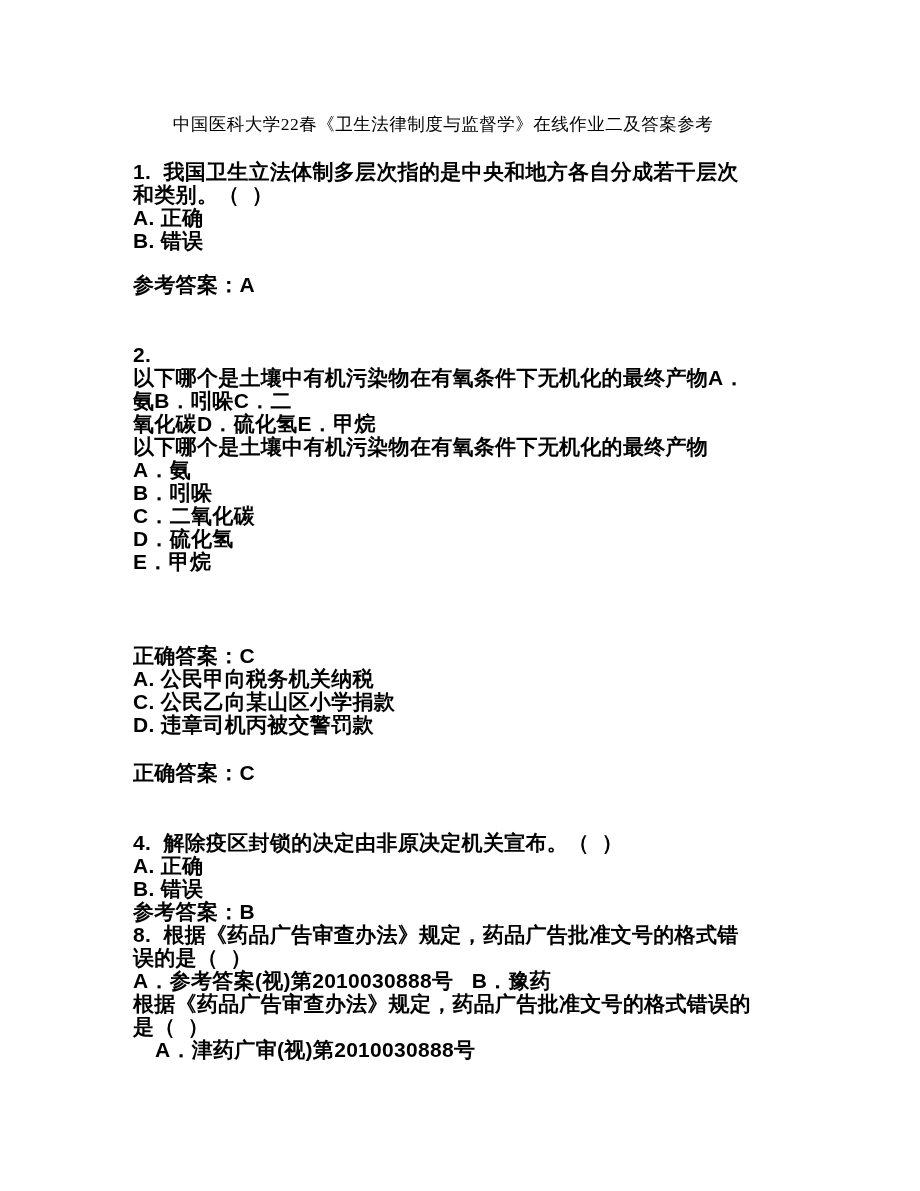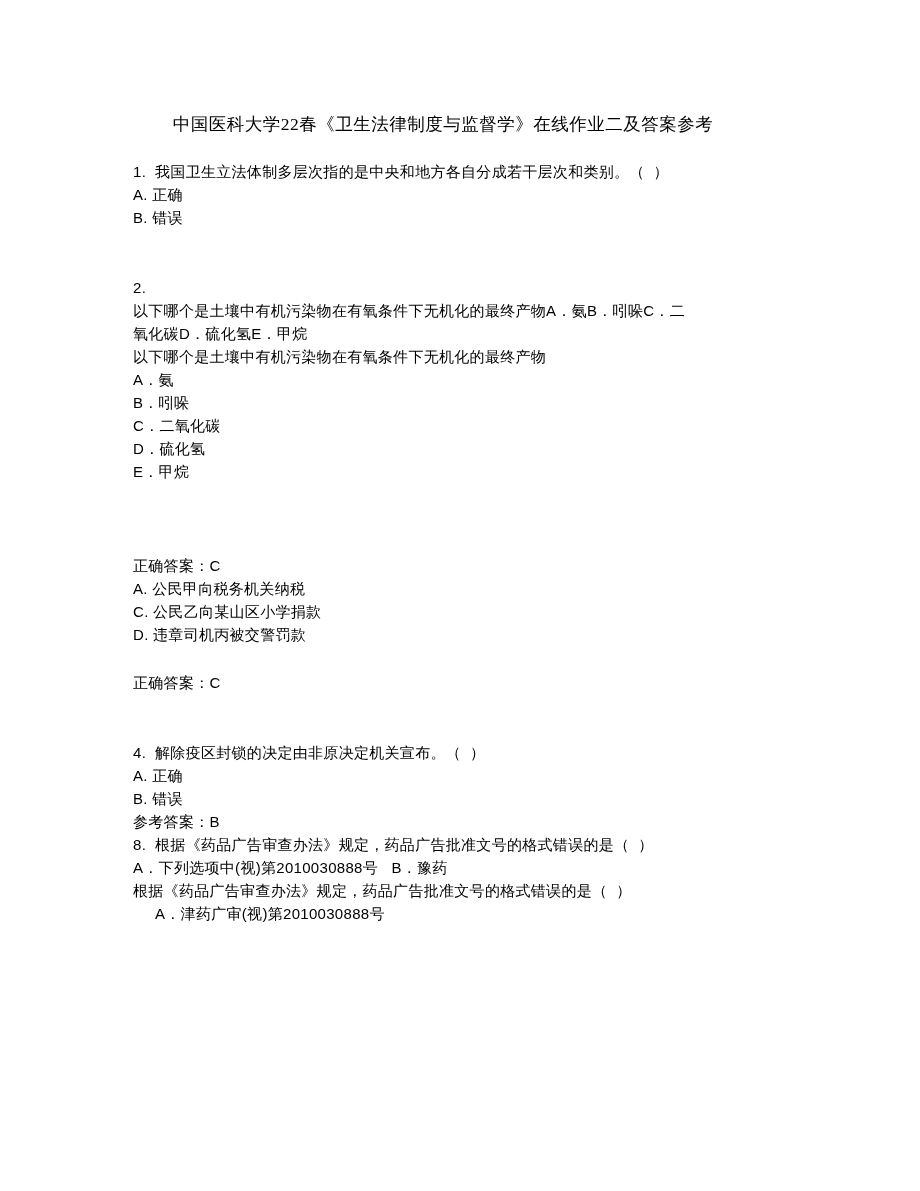--- a/index.html
+++ b/index.html
@@ -20,22 +20,22 @@
   .doc-title {
     font-family: "Liberation Serif", serif;
     font-weight: 400;
     font-size: 17.5px;
     line-height: 23px;
     text-align: center;
     white-space: nowrap;
     letter-spacing: 0.5px;
   }
   .line {
-    font-weight: 400;
-    font-size: 15px;
+    font-weight: 700;
+    font-size: 21px;
     line-height: 23px;
     white-space: pre-wrap;
     letter-spacing: 0.3px;
   }
   .indent { padding-left: 22px; }
   .mt21 { margin-top: 21px; }
   .mt23 { }
   .mt24 { margin-top: 24px; }
   .mt25 { margin-top: 25px; }
   .mt45 { margin-top: 45px; }
@@ -46,20 +46,21 @@
 <body>
 
 <div class="page">
 
   <div class="doc-title">中国医科大学22春《卫生法律制度与监督学》在线作业二及答案参考</div>
 
   <section>
     <div class="line mt24">1.  我国卫生立法体制多层次指的是中央和地方各自分成若干层次和类别。（  ）</div>
     <div class="line">A. 正确</div>
     <div class="line">B. 错误</div>
+    <div class="line mt21">参考答案：A</div>
   </section>
 
   <section>
     <div class="line mt47">2.</div>
     <div class="line">以下哪个是土壤中有机污染物在有氧条件下无机化的最终产物A．氨B．吲哚C．二</div>
     <div class="line">氧化碳D．硫化氢E．甲烷</div>
     <div class="line">以下哪个是土壤中有机污染物在有氧条件下无机化的最终产物</div>
     <div class="line">A．氨</div>
     <div class="line">B．吲哚</div>
     <div class="line">C．二氧化碳</div>
@@ -77,18 +78,18 @@
 
   <section>
     <div class="line mt47">4.  解除疫区封锁的决定由非原决定机关宣布。（  ）</div>
     <div class="line">A. 正确</div>
     <div class="line">B. 错误</div>
     <div class="line mt23">参考答案：B</div>
   </section>
 
   <section>
     <div class="line mt23">8.  根据《药品广告审查办法》规定，药品广告批准文号的格式错误的是（  ）</div>
-    <div class="line">A．下列选项中(视)第2010030888号   B．豫药</div>
+    <div class="line">A．参考答案(视)第2010030888号   B．豫药</div>
     <div class="line">根据《药品广告审查办法》规定，药品广告批准文号的格式错误的是（  ）</div>
     <div class="line indent">A．津药广审(视)第2010030888号</div>
   </section>
 
 </div>
 
 </body></html>

